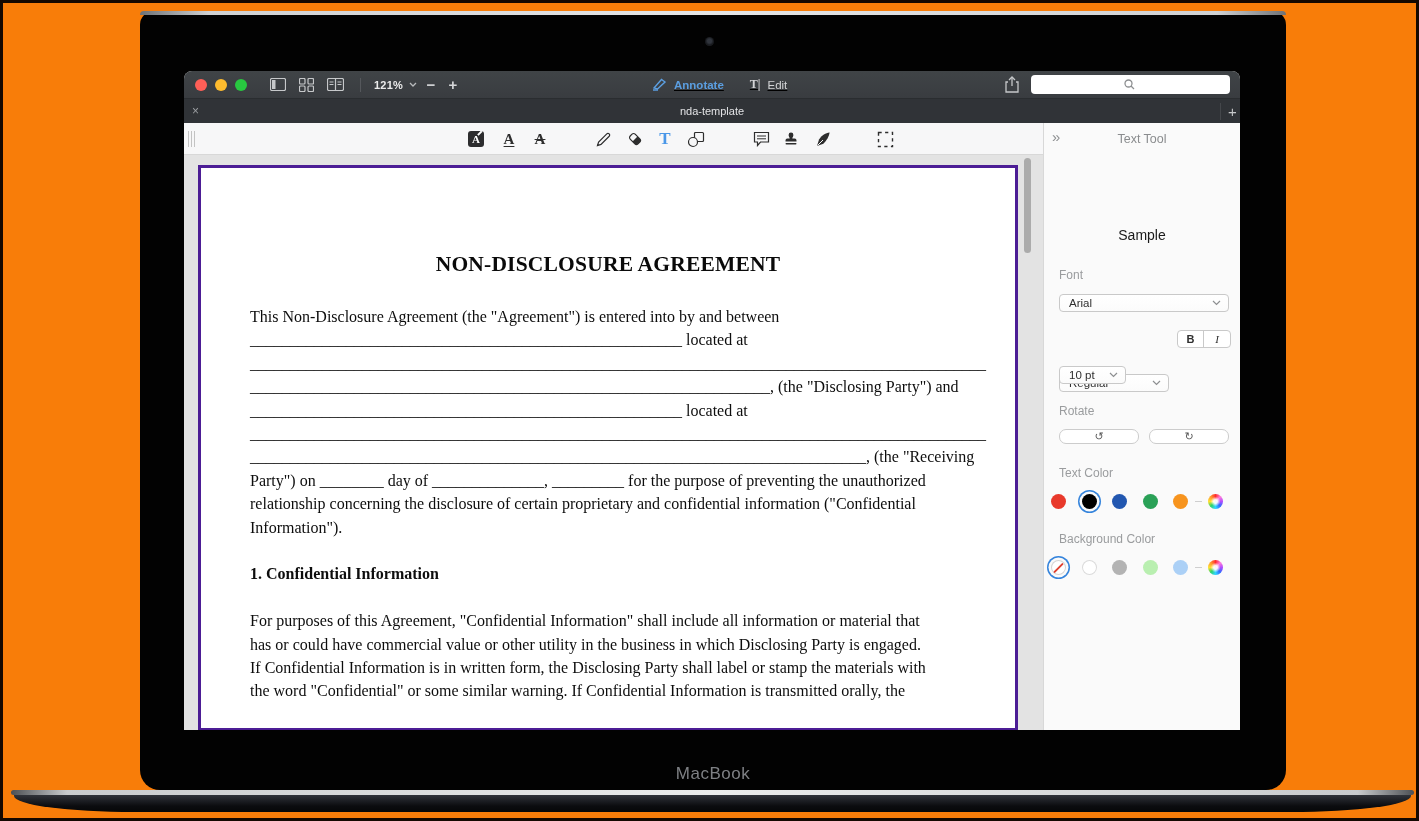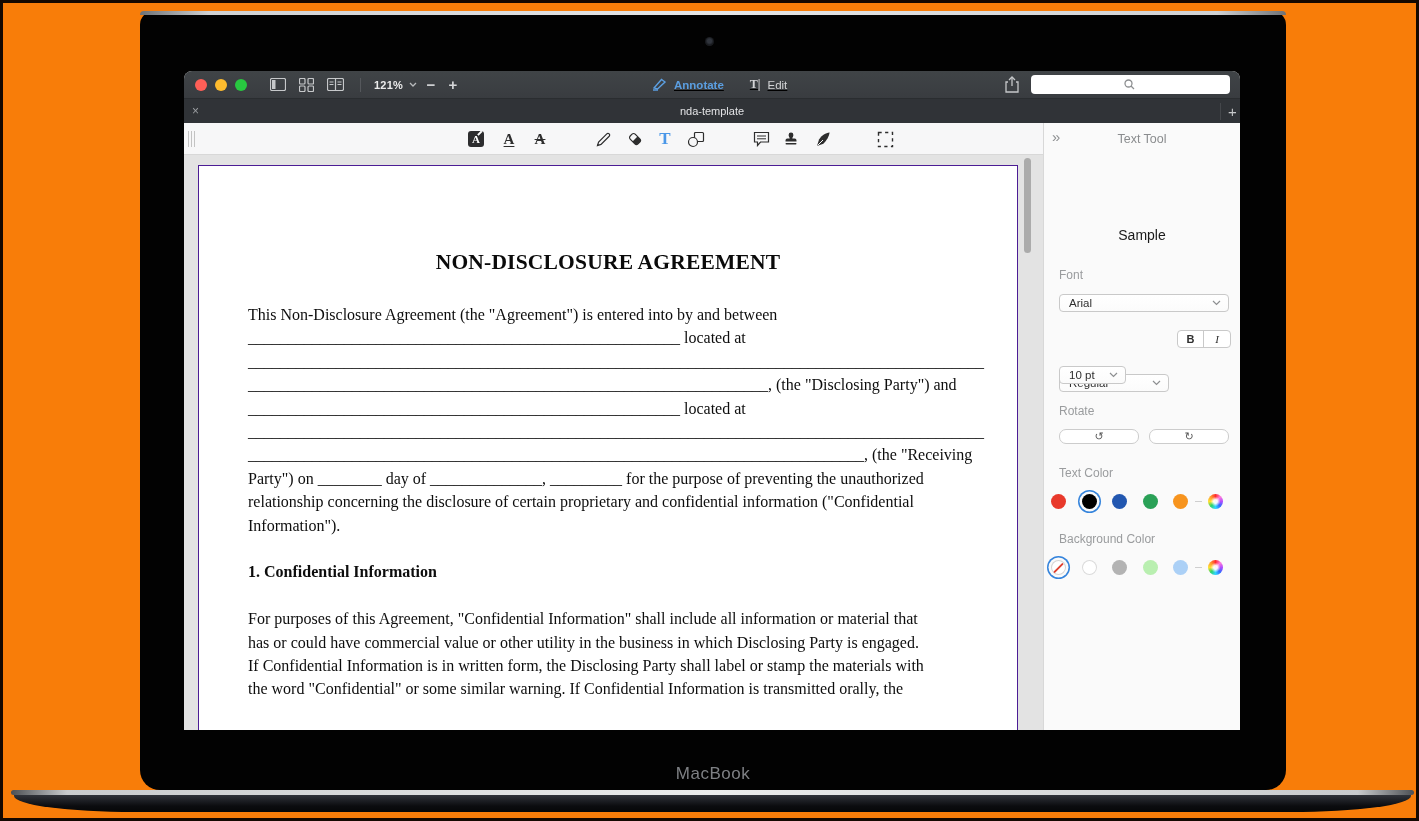--- a/index.html
+++ b/index.html
@@ -109,21 +109,21 @@
   }
   .hl-box::after{ content:""; position:absolute; right:1px; top:1px; width:6px; height:2px; background:#fff; transform:rotate(-45deg); }
   .u-line { text-decoration:underline; text-underline-offset:2px; }
   .s-line { text-decoration:line-through; }
   .t-glyph { font-family:"Liberation Serif",serif; font-size:17px; font-weight:bold; color:#4a97e8; }
 
   
   .doc-area { position:absolute; left:0; top:84px; width:859px; height:575px; background:#e3e3e3; }
   .page {
     position:absolute; left:14px; top:10px; width:820px; height:566px;
-    background:#fff; border:1px solid #4c1d95; overflow:hidden;
+    background:#fff; border:3px solid #4c1d95; overflow:hidden;
     padding:84px 49px 0 49px;
   }
   .doc-title {
     text-align:center; font-family:"Liberation Serif",serif; font-weight:bold;
     font-size:21.5px; color:#0a0a0a; margin-bottom:28px; letter-spacing:.2px;
   }
   .doc-body { font-family:"Liberation Serif",serif; font-size:16px; line-height:23.4px; color:#0d0d0d; }
   .doc-line { white-space:nowrap; }
   .doc-heading { font-weight:bold; }
   .doc-spacer { height:23.4px; }

